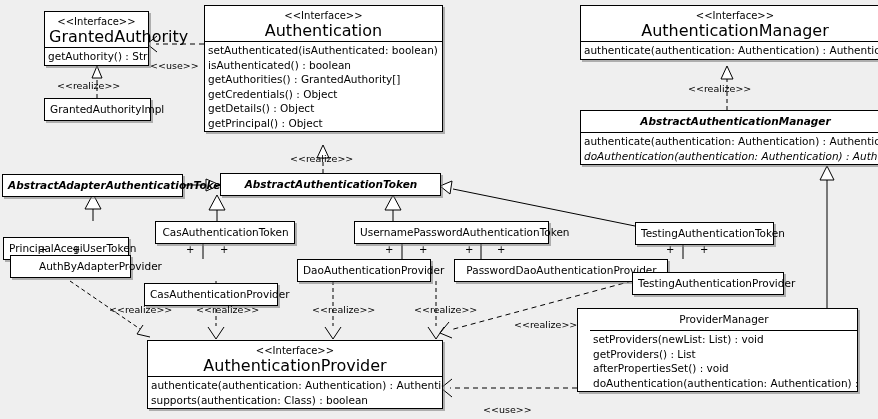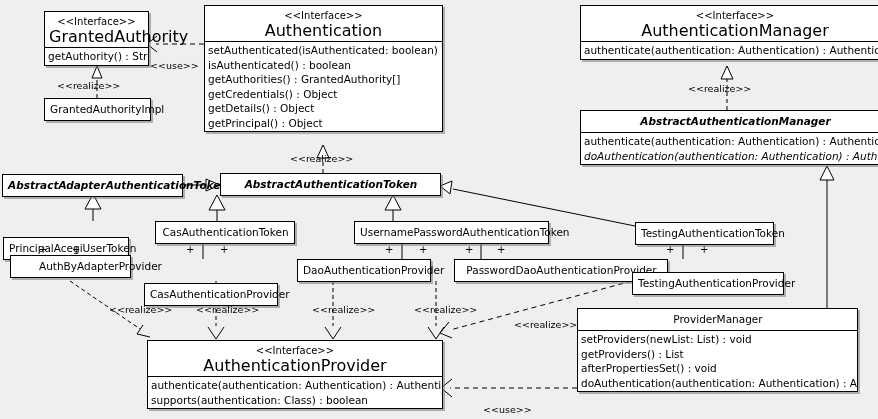--- a/index.html
+++ b/index.html
@@ -290,21 +290,21 @@
       <span class="stereo">&lt;&lt;Interface&gt;&gt;</span>
       <span class="cname">AuthenticationProvider</span>
     </div>
     <div class="uml-sep"></div>
     <div class="uml-ops">
       <span class="op">authenticate(authentication: Authentication) : Authentication</span>
       <span class="op">supports(authentication: Class) : boolean</span>
     </div>
   </div>
 
-  <div class="uml-class" style="left:577px;top:308px;width:281px;">
+  <div class="uml-class" style="left:577px;top:308px;width:281px;padding-left:12px;">
     <div class="uml-head compact">
       <span class="cname">ProviderManager</span>
     </div>
     <div class="uml-sep"></div>
     <div class="uml-ops">
       <span class="op">setProviders(newList: List) : void</span>
       <span class="op">getProviders() : List</span>
       <span class="op">afterPropertiesSet() : void</span>
       <span class="op">doAuthentication(authentication: Authentication) : Authentication</span>
     </div>

